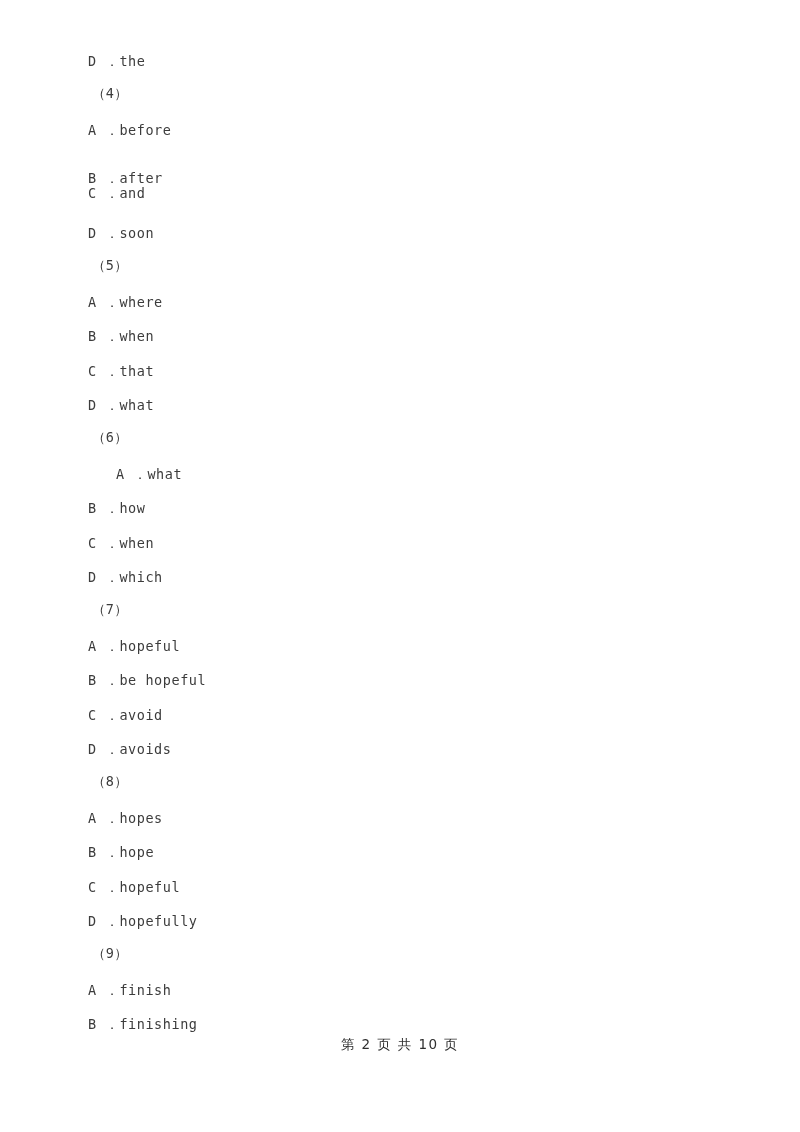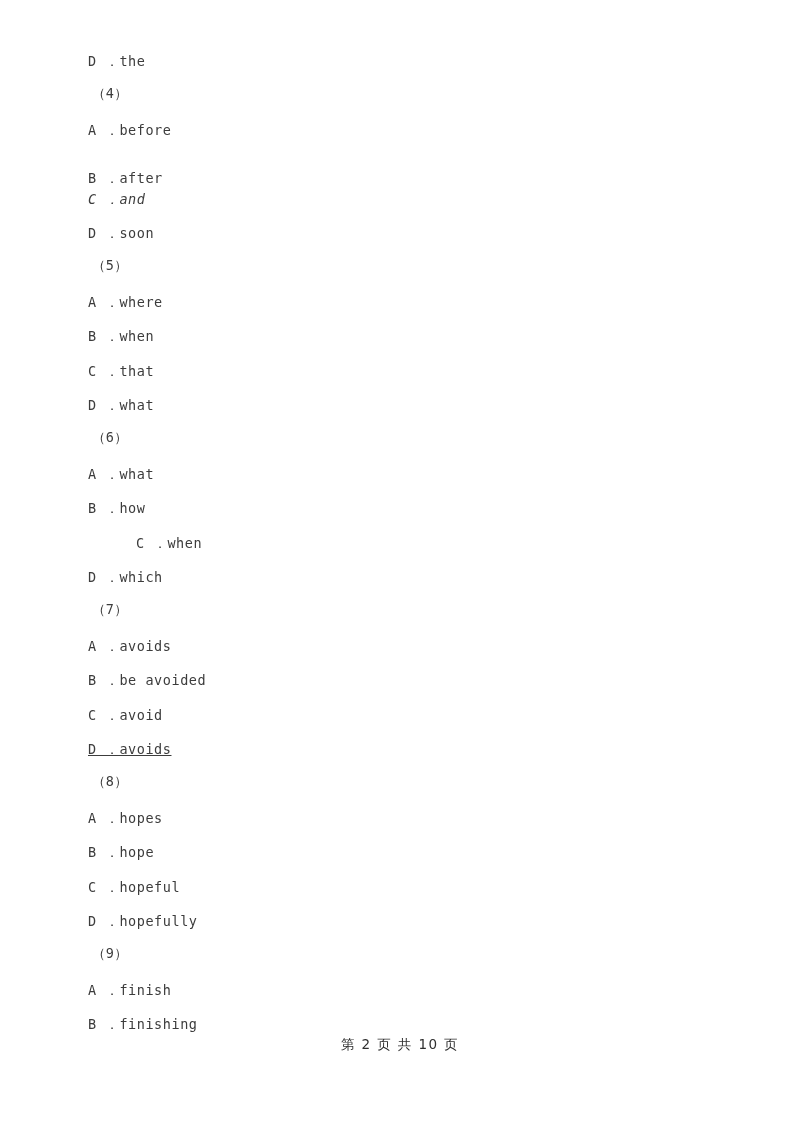--- a/index.html
+++ b/index.html
@@ -77,37 +77,37 @@
 </head>
 <body>
 
 <div id="page">
 
   <div id="content">
       <div class="line option" style="top: 53px;">D ．the</div>
       <div class="line group" style="top: 85px;">（4）</div>
       <div class="line option" style="top: 122px;">A ．before</div>
       <div class="line option" style="top: 156px; margin-top: 14px;">B ．after</div>
-      <div class="line option" style="top: 191px; font-style: italic;">C ．and</div>
+      <div class="line option" style="top: 185px;">C ．and</div>
       <div class="line option" style="top: 225px;">D ．soon</div>
       <div class="line group" style="top: 257px;">（5）</div>
       <div class="line option" style="top: 294px;">A ．where</div>
       <div class="line option" style="top: 328px;">B ．when</div>
       <div class="line option" style="top: 363px;">C ．that</div>
       <div class="line option" style="top: 397px;">D ．what</div>
       <div class="line group" style="top: 429px;">（6）</div>
-      <div class="line option" style="top: 466px;">A ．what</div>
+      <div class="line option" style="top: 466px; margin-left: 28px;">A ．what</div>
       <div class="line option" style="top: 500px;">B ．how</div>
-      <div class="line option" style="top: 535px; margin-left: 48px;">C ．when</div>
+      <div class="line option" style="top: 535px;">C ．when</div>
       <div class="line option" style="top: 569px;">D ．which</div>
       <div class="line group" style="top: 601px;">（7）</div>
-      <div class="line option" style="top: 638px;">A ．avoids</div>
-      <div class="line option" style="top: 672px;">B ．be avoided</div>
+      <div class="line option" style="top: 638px;">A ．hopeful</div>
+      <div class="line option" style="top: 672px;">B ．be hopeful</div>
       <div class="line option" style="top: 707px;">C ．avoid</div>
-      <div class="line option" style="top: 741px; text-decoration: underline;">D ．avoids</div>
+      <div class="line option" style="top: 741px;">D ．avoids</div>
       <div class="line group" style="top: 773px;">（8）</div>
       <div class="line option" style="top: 810px;">A ．hopes</div>
       <div class="line option" style="top: 844px;">B ．hope</div>
       <div class="line option" style="top: 879px; text-align: right;">C ．hopeful</div>
       <div class="line option" style="top: 913px;">D ．hopefully</div>
       <div class="line group" style="top: 945px;">（9）</div>
       <div class="line option" style="top: 982px;">A ．finish</div>
       <div class="line option" style="top: 1016px;">B ．finishing</div>
     </div>
 

